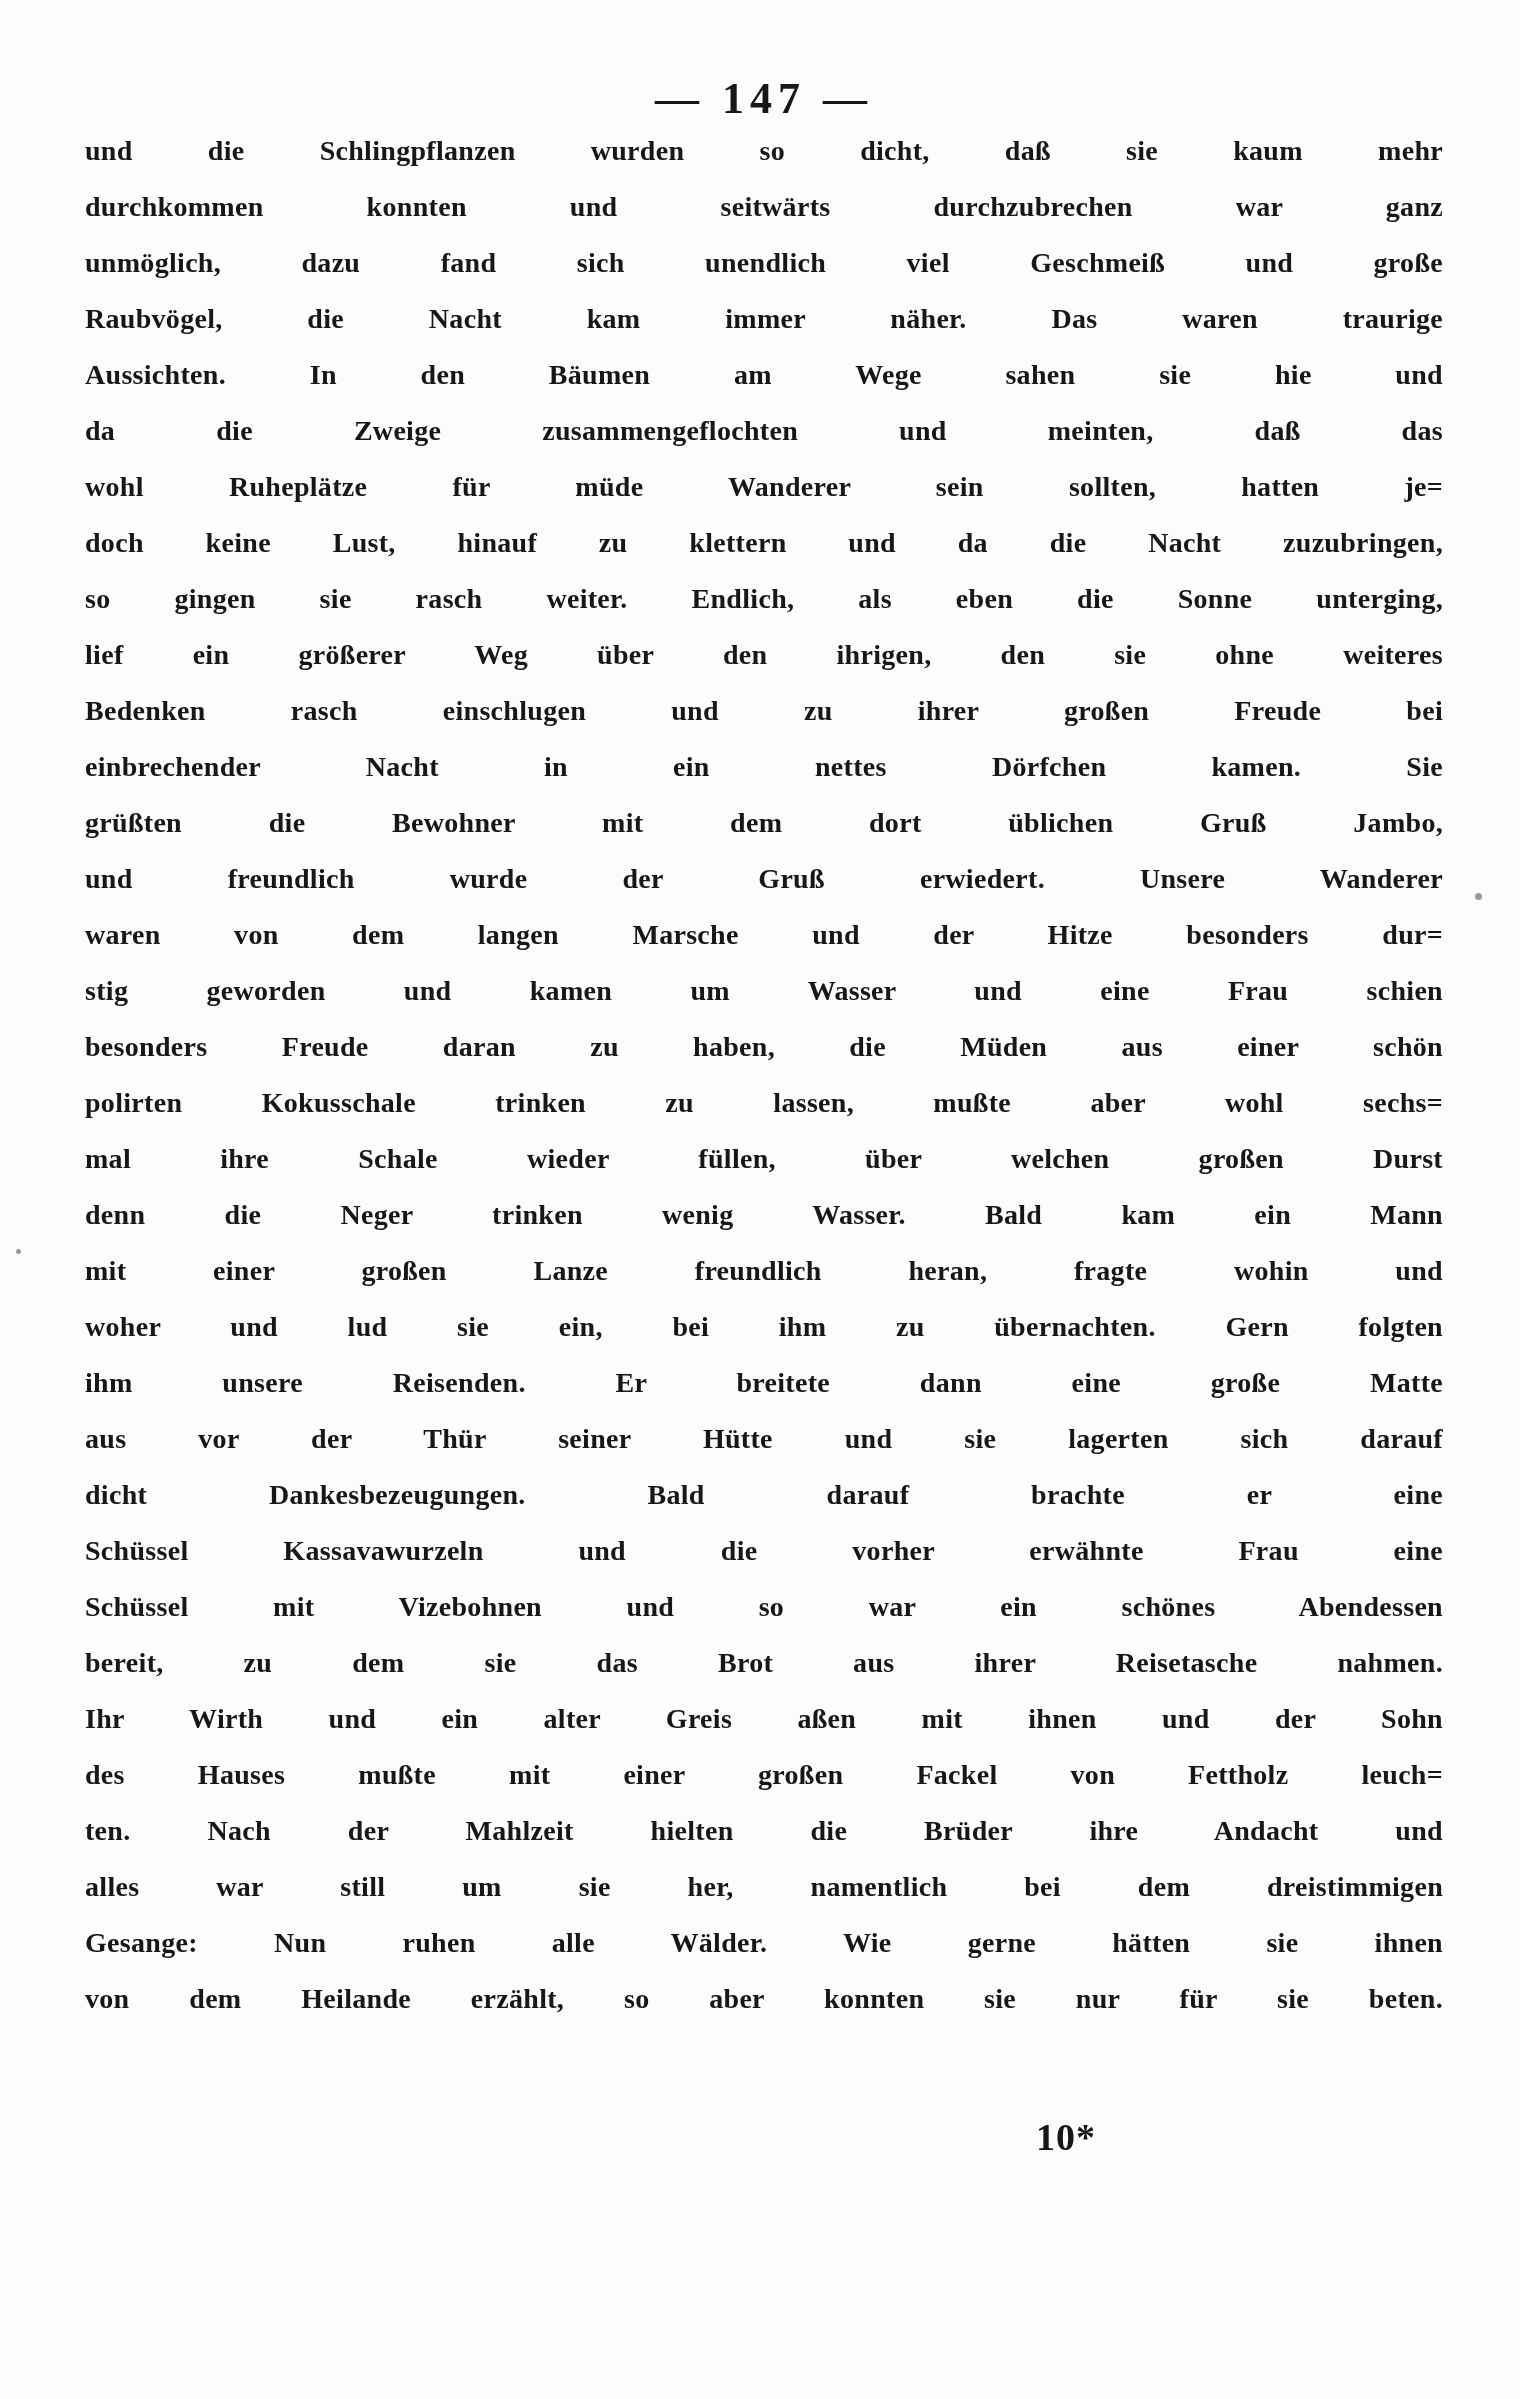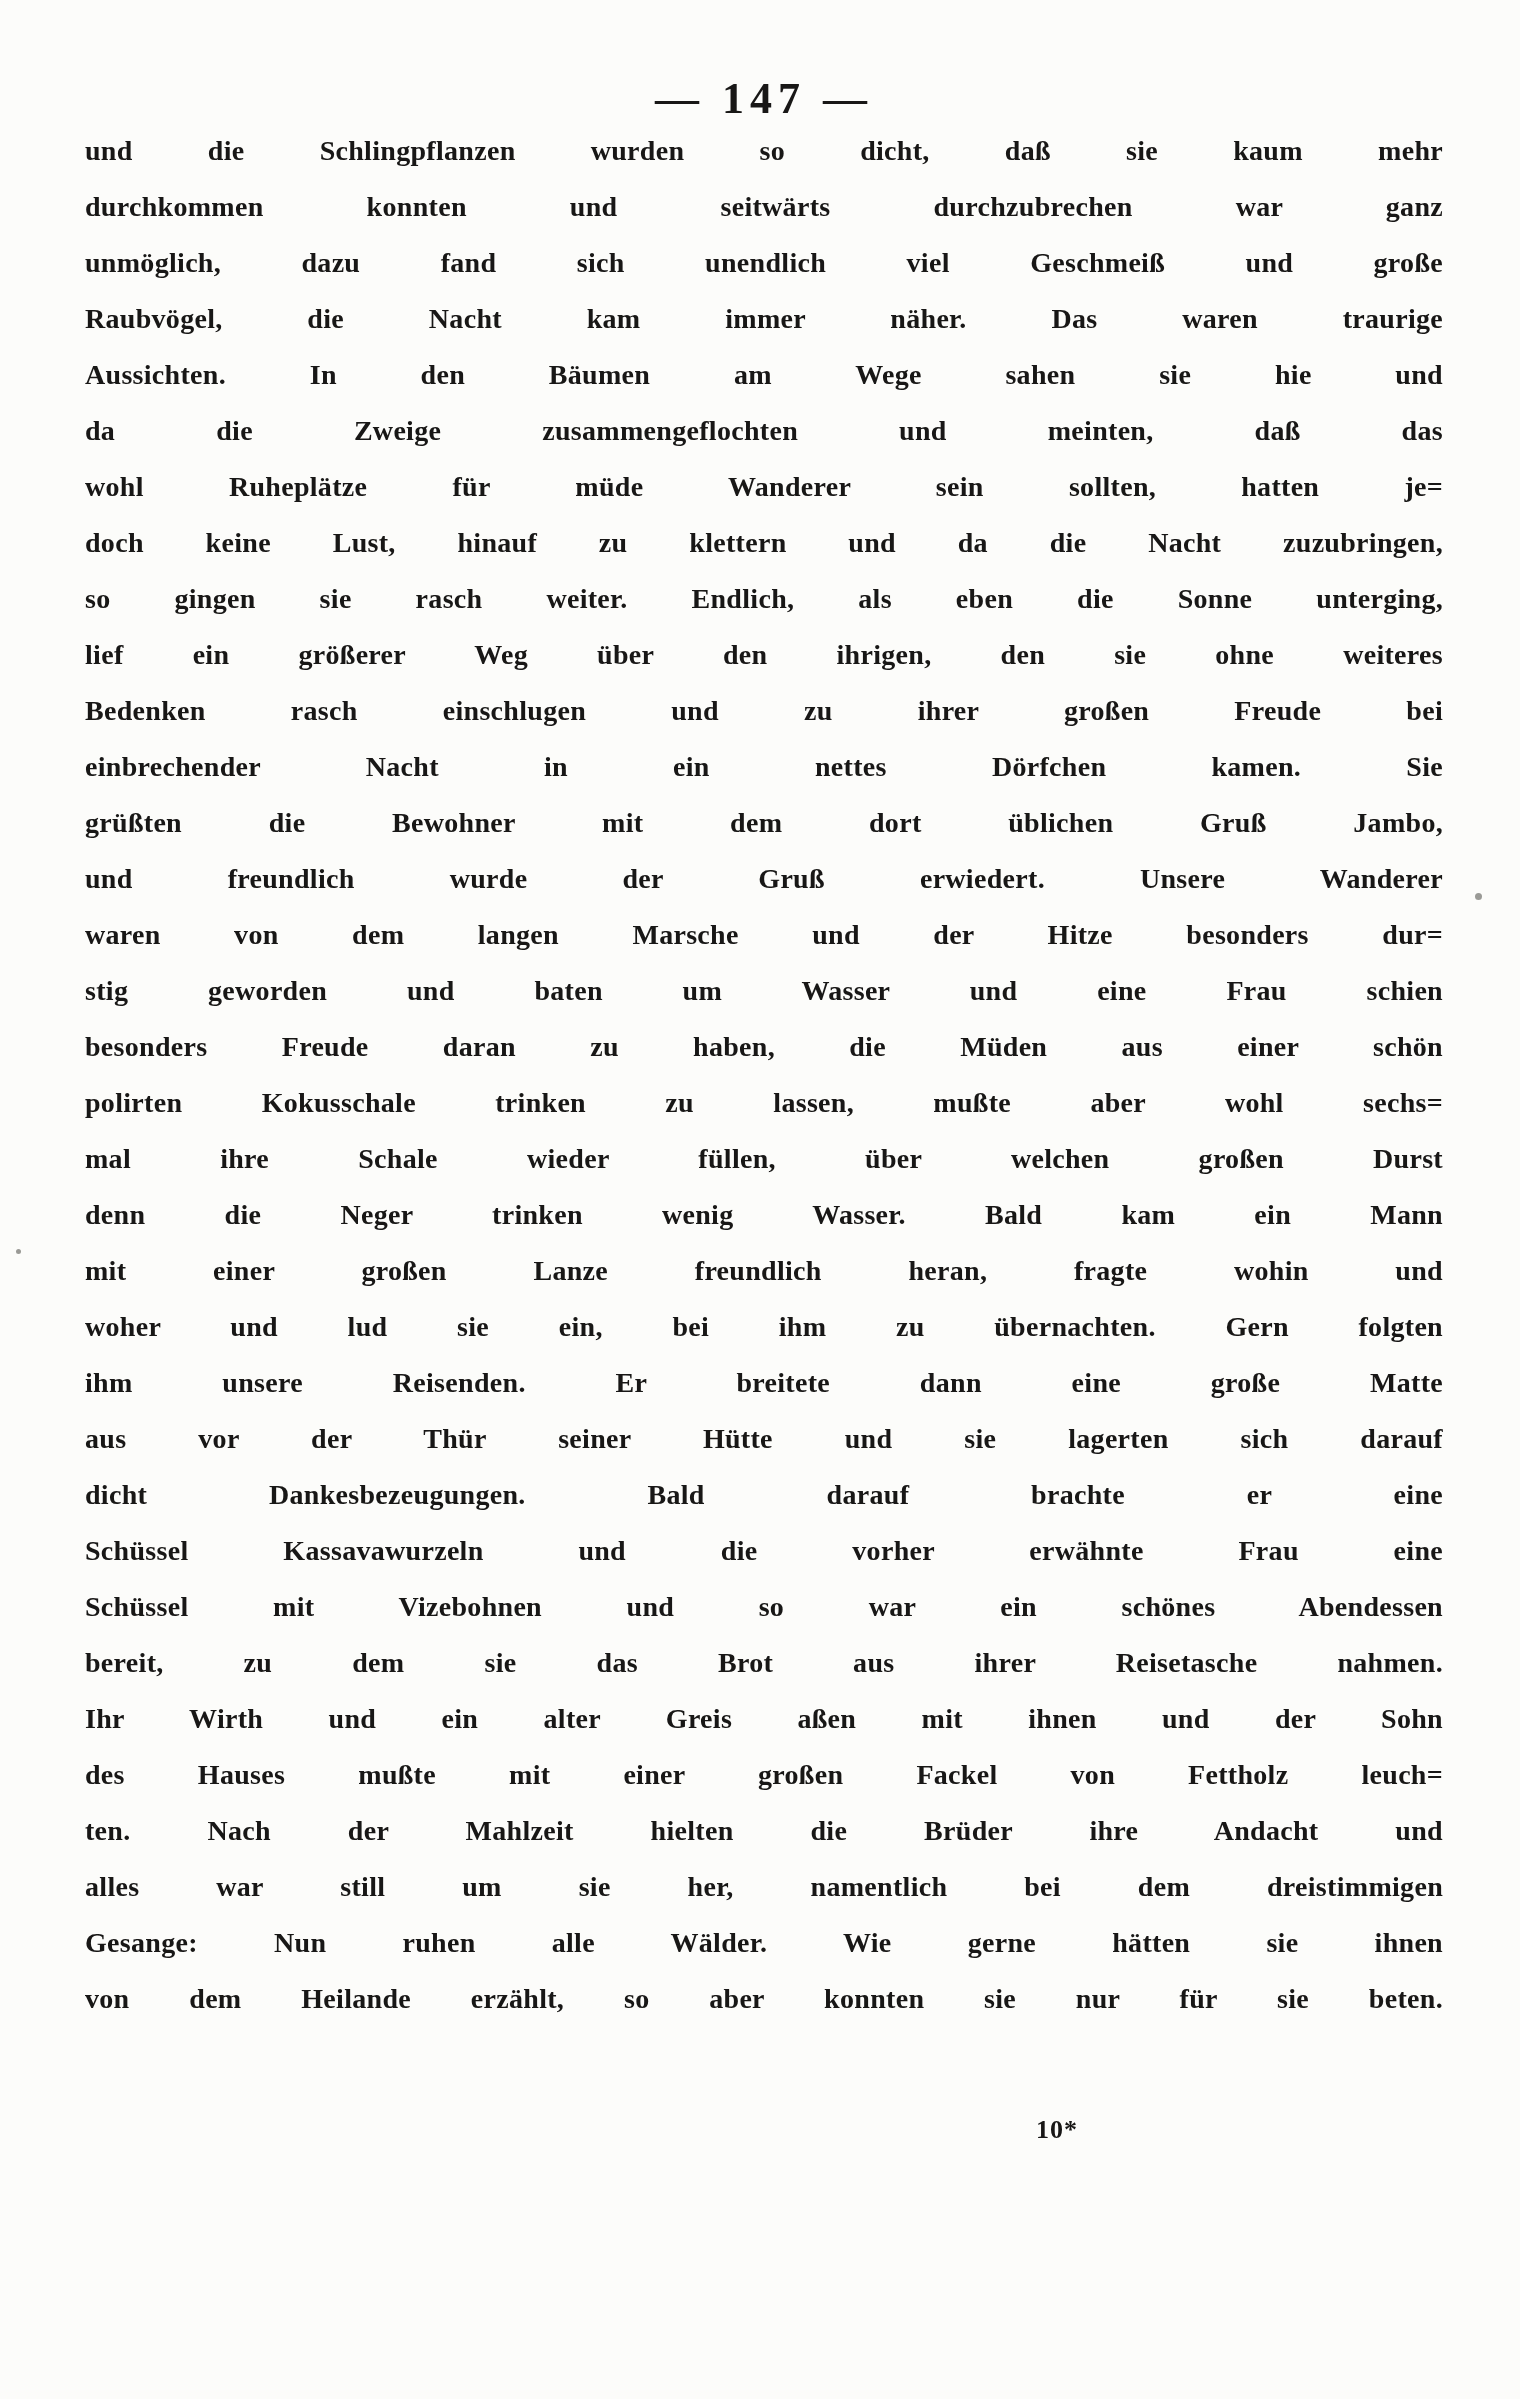--- a/index.html
+++ b/index.html
@@ -45,21 +45,21 @@
     text-align: justify;
     text-align-last: justify;
     letter-spacing: 0.3px;
     word-spacing: 1px;
     hyphens: none;
   }
   .signature {
     position: absolute;
     top: 2115px;
     left: 1036px;
-    font-size: 26px;
+    font-size: 38px;
     font-weight: 700;
     letter-spacing: 1px;
     text-align: center;
   }
   
   .speck {
     position: absolute;
     background: #9a9a96;
     border-radius: 50%;
   }
@@ -84,21 +84,21 @@
       <div class="text-line">da die Zweige zusammengeflochten und meinten, daß das</div>
       <div class="text-line">wohl Ruheplätze für müde Wanderer sein sollten, hatten je=</div>
       <div class="text-line">doch keine Lust, hinauf zu klettern und da die Nacht zuzubringen,</div>
       <div class="text-line">so gingen sie rasch weiter.  Endlich, als eben die Sonne unterging,</div>
       <div class="text-line">lief ein größerer Weg über den ihrigen, den sie ohne weiteres</div>
       <div class="text-line">Bedenken rasch einschlugen und zu ihrer großen Freude bei</div>
       <div class="text-line">einbrechender Nacht in ein nettes Dörfchen kamen.  Sie</div>
       <div class="text-line">grüßten die Bewohner mit dem dort üblichen Gruß Jambo,</div>
       <div class="text-line">und freundlich wurde der Gruß erwiedert.  Unsere Wanderer</div>
       <div class="text-line">waren von dem langen Marsche und der Hitze besonders dur=</div>
-      <div class="text-line">stig geworden und baten um Wasser und eine Frau schien</div>
+      <div class="text-line">stig geworden und kamen um Wasser und eine Frau schien</div>
       <div class="text-line">besonders Freude daran zu haben, die Müden aus einer schön</div>
       <div class="text-line">polirten Kokusschale trinken zu lassen, mußte aber wohl sechs=</div>
       <div class="text-line">mal ihre Schale wieder füllen, über welchen großen Durst</div>
       <div class="text-line">denn die Neger trinken wenig Wasser.  Bald kam ein Mann</div>
       <div class="text-line">mit einer großen Lanze freundlich heran, fragte wohin und</div>
       <div class="text-line">woher und lud sie ein, bei ihm zu übernachten.  Gern folgten</div>
       <div class="text-line">ihm unsere Reisenden.  Er breitete dann eine große Matte</div>
       <div class="text-line">aus vor der Thür seiner Hütte und sie lagerten sich darauf</div>
       <div class="text-line">dicht Dankesbezeugungen.  Bald darauf brachte er eine</div>
       <div class="text-line">Schüssel Kassavawurzeln und die vorher erwähnte Frau eine</div>

